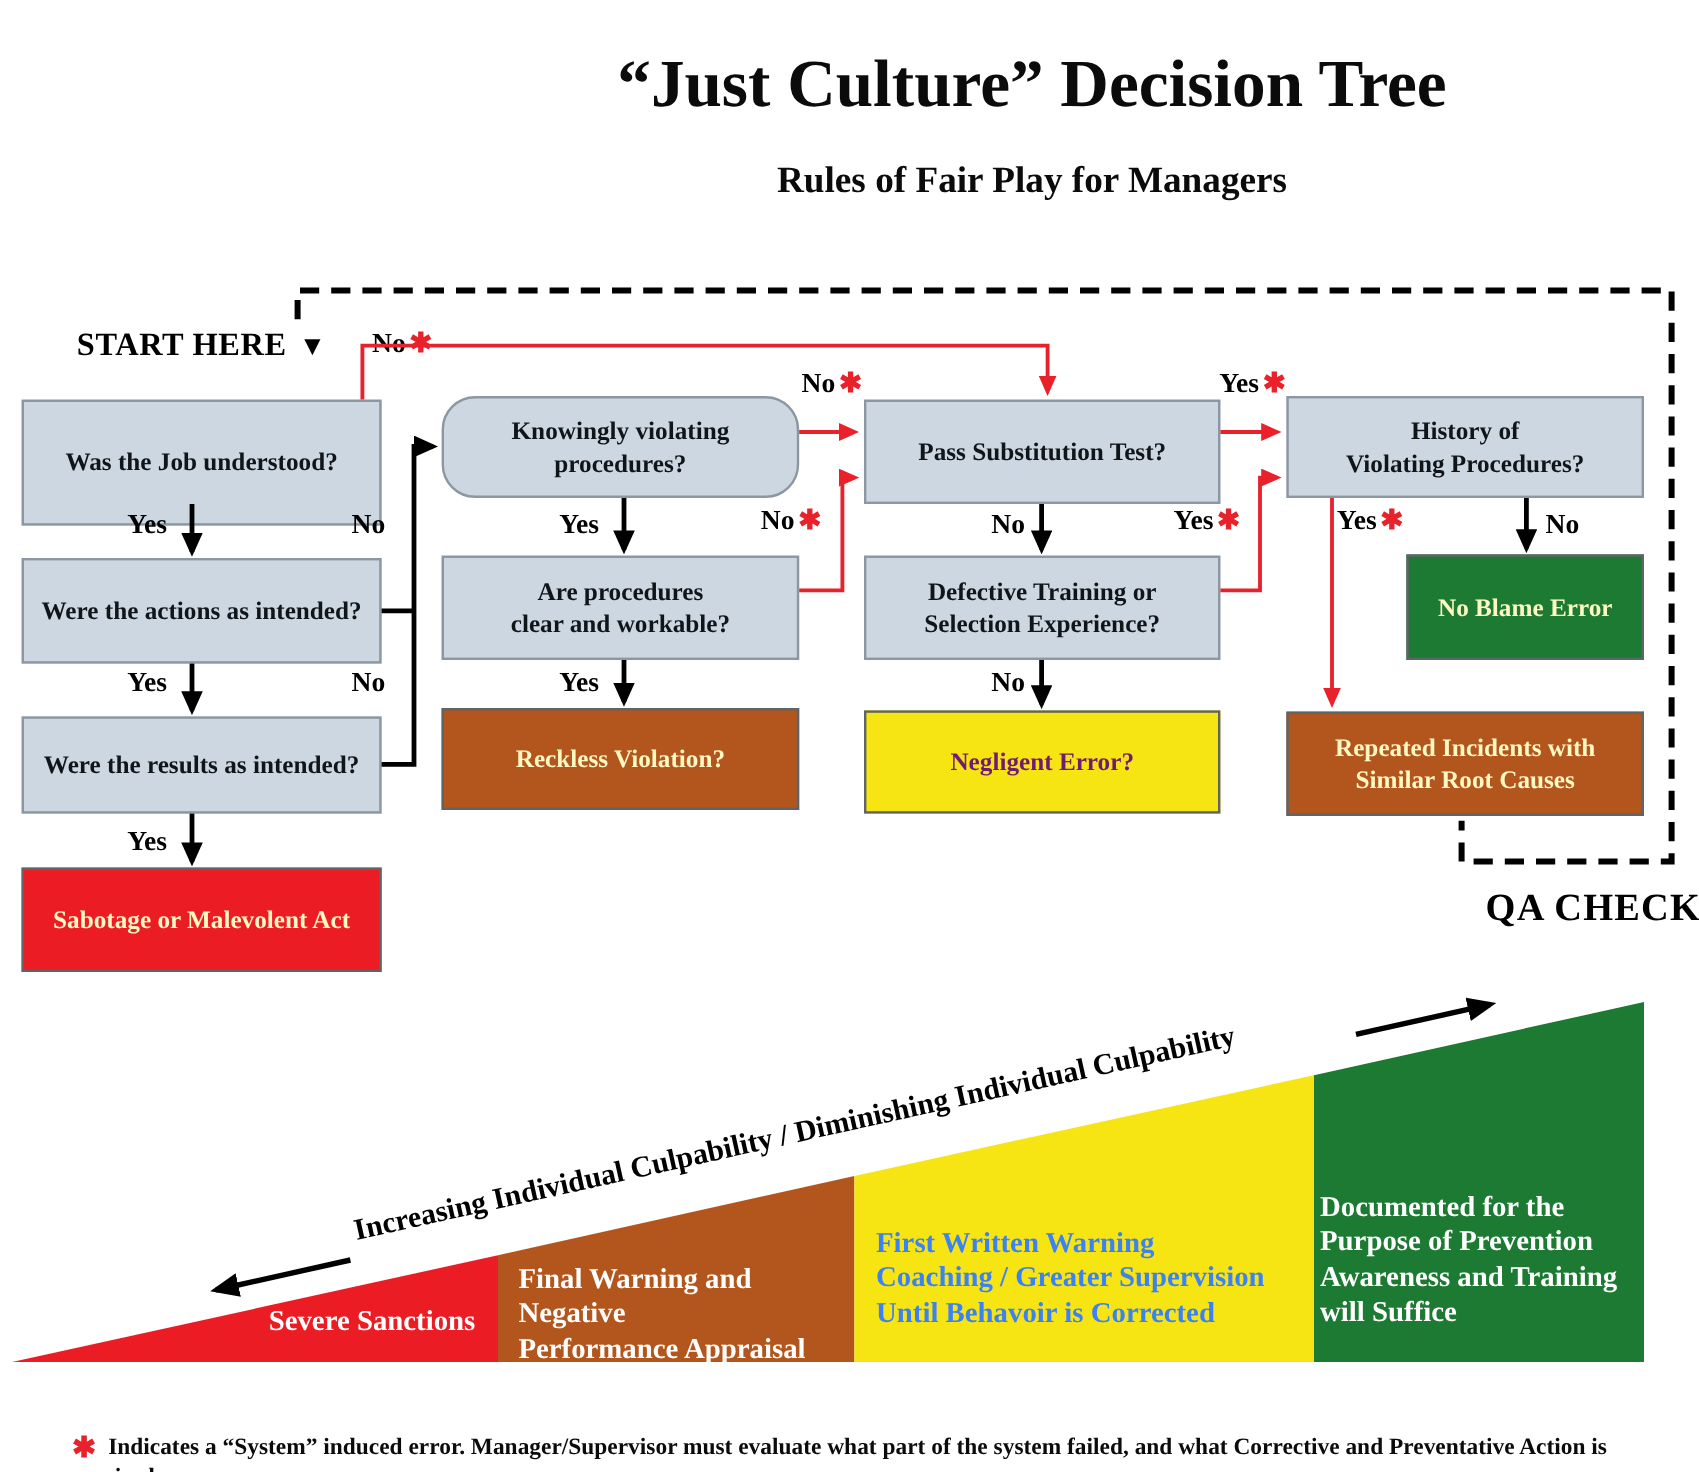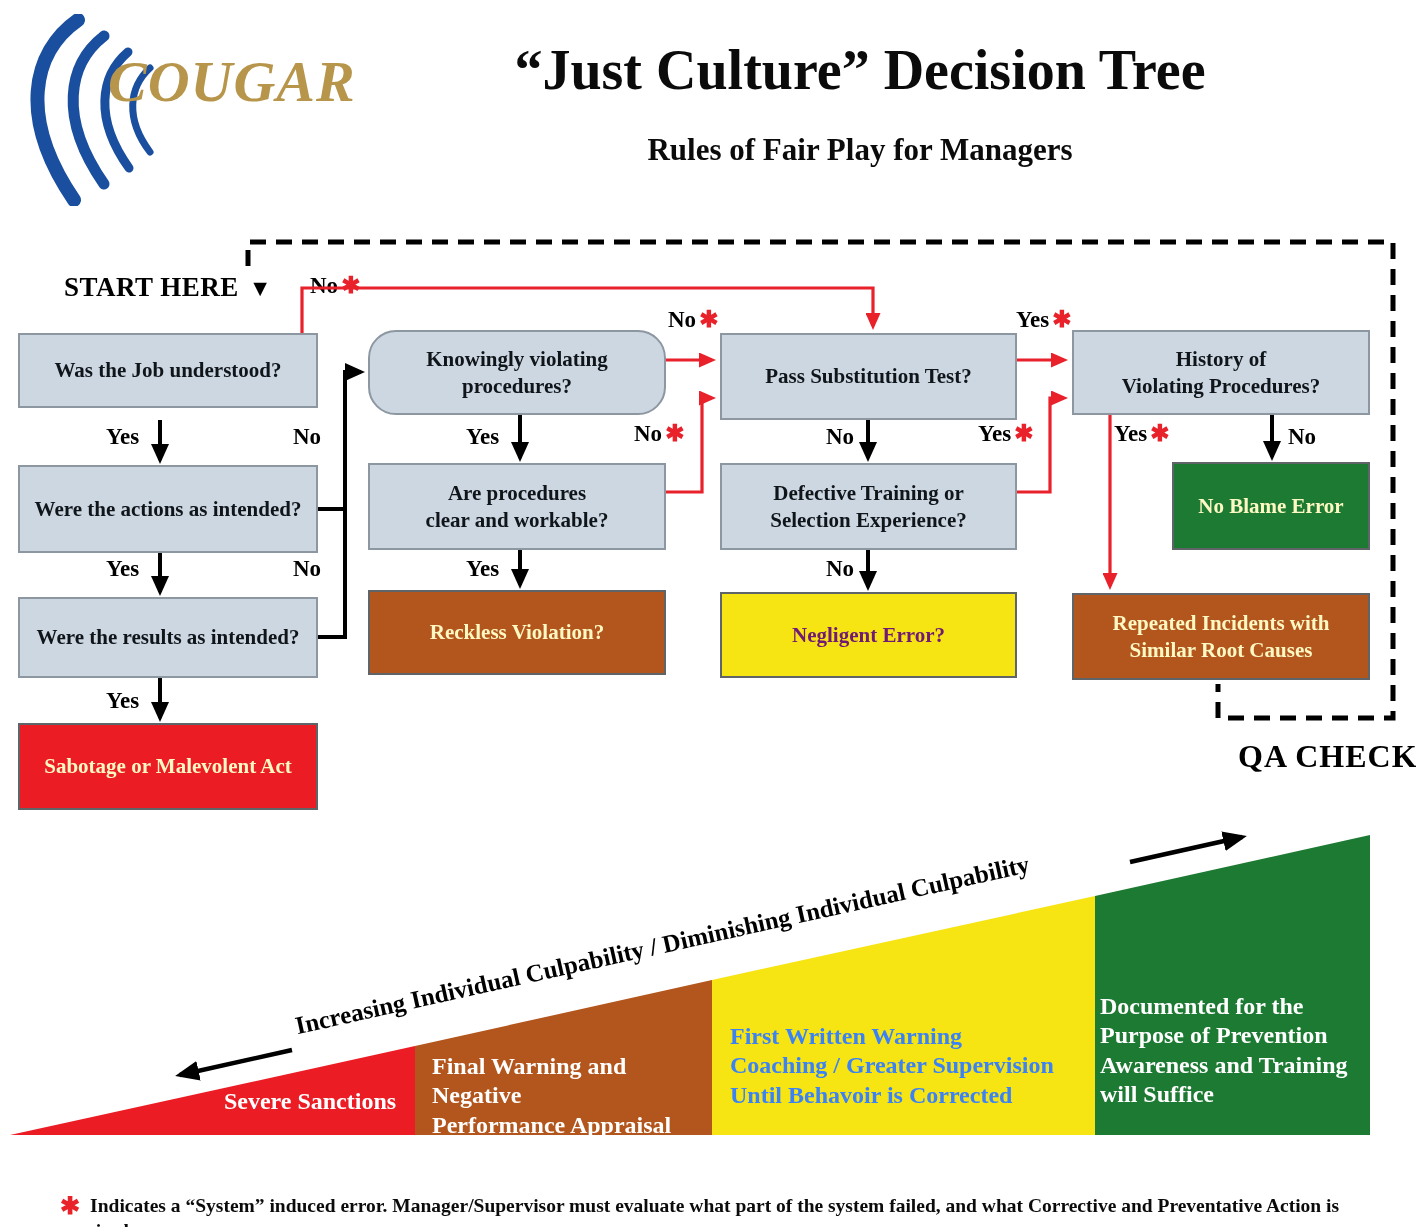--- a/index.html
+++ b/index.html
@@ -59,35 +59,24 @@
     <polygon points="10,1135 415,1046 415,1135" fill="#ec1c24"></polygon>
     <polygon points="415,1135 415,1046 712,980 712,1135" fill="#b2561d"></polygon>
     <polygon points="712,1135 712,980 1095,896 1095,1135" fill="#f7e513"></polygon>
     <polygon points="1095,1135 1095,896 1370,835 1370,1135" fill="#1d7a33"></polygon>
     <g stroke="#000" stroke-width="4.5" fill="none">
       <line x1="292" y1="1050" x2="180" y2="1075" marker-end="url(#ma)"></line>
       <line x1="1130" y1="862" x2="1242" y2="837" marker-end="url(#ma)"></line>
     </g>
   </svg>
 
-  <div class="logo-wrap">
-    <svg class="logo-arcs" width="175" height="192" viewBox="0 0 175 192">
-      <g fill="none" stroke="#1a4e9e" stroke-linecap="round">
-        <path d="M66 6 C 20 38, 6 104, 62 186" stroke-width="14"></path>
-        <path d="M92 22 C 56 50, 46 104, 92 170" stroke-width="11"></path>
-        <path d="M116 38 C 88 62, 82 105, 117 154" stroke-width="9"></path>
-        <path d="M138 54 C 117 73, 113 105, 138 138" stroke-width="7"></path>
-      </g>
-    </svg>
-    <div class="logo-text" style="color: rgb(183, 150, 75);">COUGAR</div>
-  </div>
   <h1 class="title">“Just Culture” Decision Tree</h1>
   <div class="subtitle">Rules of Fair Play for Managers</div>
 
-  <div class="fbox" style="left: 18px; top: 333px; width: 300px; height: 75px; background-color: rgb(205, 215, 226);">Was the Job understood?</div>
+  <div class="fbox" style="left: 18px; top: 333px; width: 300px; height: 105px; background-color: rgb(205, 215, 226);">Was the Job understood?</div>
   <div class="fbox" style="left: 18px; top: 597px; width: 300px; height: 81px; background-color: rgb(205, 215, 226);">Were the results as intended?</div>
   <div class="fbox" style="left: 18px; top: 465px; width: 300px; height: 88px; background-color: rgb(205, 215, 226);">Were the actions as intended?</div>
   <div class="fbox outcome" style="left: 18px; top: 723px; width: 300px; height: 87px; background-color: rgb(236, 28, 36);">Sabotage or Malevolent Act</div>
 
   <div class="fbox" style="left: 368px; top: 330px; width: 298px; height: 85px; background-color: rgb(205, 215, 226); border-radius: 28px;">Knowingly violating
 procedures?</div>
   <div class="fbox" style="left: 368px; top: 463px; width: 298px; height: 87px; background-color: rgb(205, 215, 226);">Are procedures
 clear and workable?</div>
   <div class="fbox outcome" style="left: 368px; top: 590px; width: 298px; height: 85px; background-color: rgb(178, 86, 29);">Reckless Violation?</div>
 

